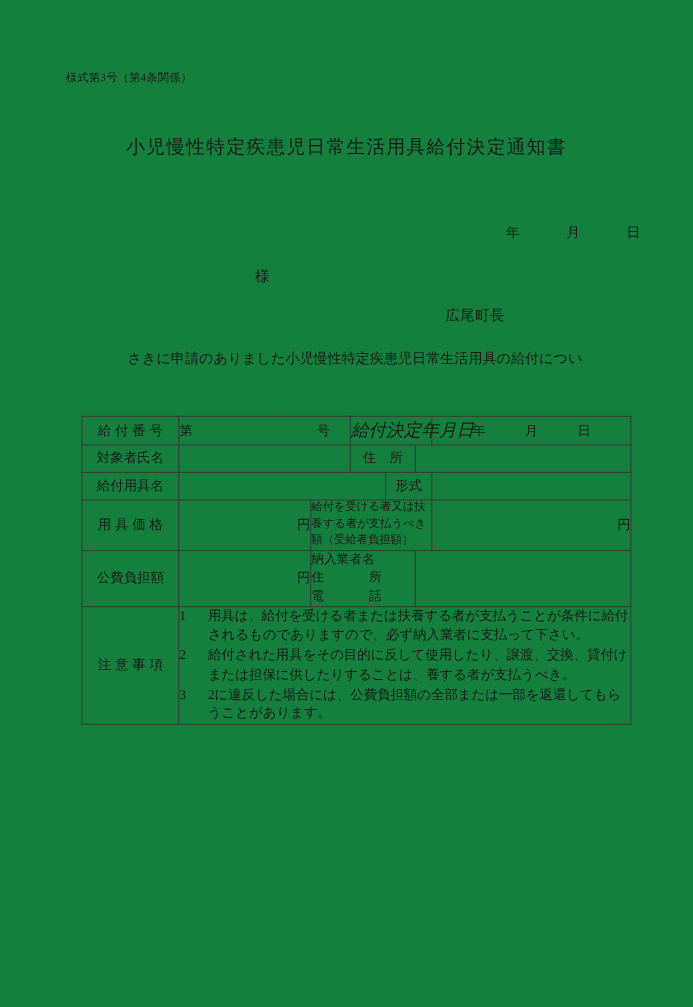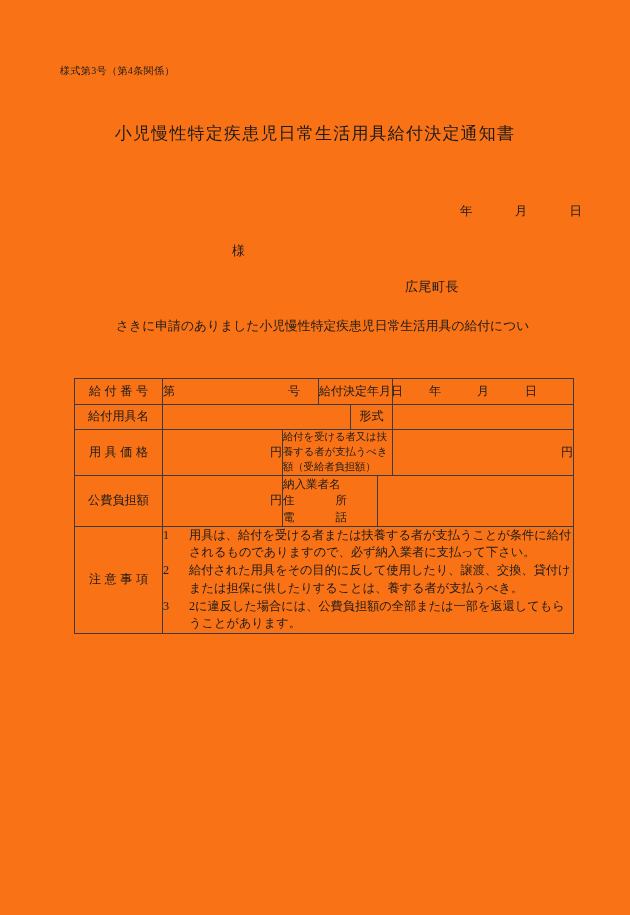--- a/index.html
+++ b/index.html
@@ -10,21 +10,21 @@
   }
   body {
     font-family: "Liberation Serif", "DejaVu Serif", serif;
     color: #1a1a1a;
   }
   .page {
     position: relative;
     width: 630px;
     height: 915px;
     margin: 0 auto;
-    background: #f97316;
+    background: #15803d;
     overflow: hidden;
     box-sizing: border-box;
   }
 
   
   .form-no {
     position: absolute;
     left: 60px;
     top: 64px;
     font-size: 10px;
@@ -109,23 +109,24 @@
     white-space: nowrap;
     padding: 4px 2px;
   }
   .lbl-wide {
     
     letter-spacing: 3.5px;
     text-indent: 3.5px;
   }
   .lbl-sm {
     text-align: left;
-    font-size: 12px;
+    font-size: 16px;
     white-space: nowrap;
     padding: 3px 2px;
+    font-style: italic;
   }
   .cell-blank { padding: 4px 6px; }
   .cell-num {
     padding: 4px 8px;
     position: relative;
     white-space: nowrap;
   }
   .cell-num .dai { float: left; }
   .cell-num .gou { float: right; padding-right: 18px; }
   .yen-right {
@@ -238,20 +239,26 @@
       <td class="lbl-sm" colspan="3">給付決定年月日</td>
       <td class="ymd-cell">
         <span>年</span>
         <span class="g"></span>
         <span>月</span>
         <span class="g"></span>
         <span>日</span>
       </td>
     </tr>
 
+    <tr class="row-h2">
+      <td class="lbl">対象者氏名</td>
+      <td class="cell-blank" colspan="4"></td>
+      <td class="lbl" colspan="2">住　所</td>
+      <td class="cell-blank" colspan="2"></td>
+    </tr>
 
     <tr class="row-h3">
       <td class="lbl">給付用具名</td>
       <td class="cell-blank" colspan="5"></td>
       <td class="lbl" colspan="2">形式</td>
       <td class="cell-blank"></td>
     </tr>
 
     <tr>
       <td class="lbl lbl-wide">用具価格</td>

